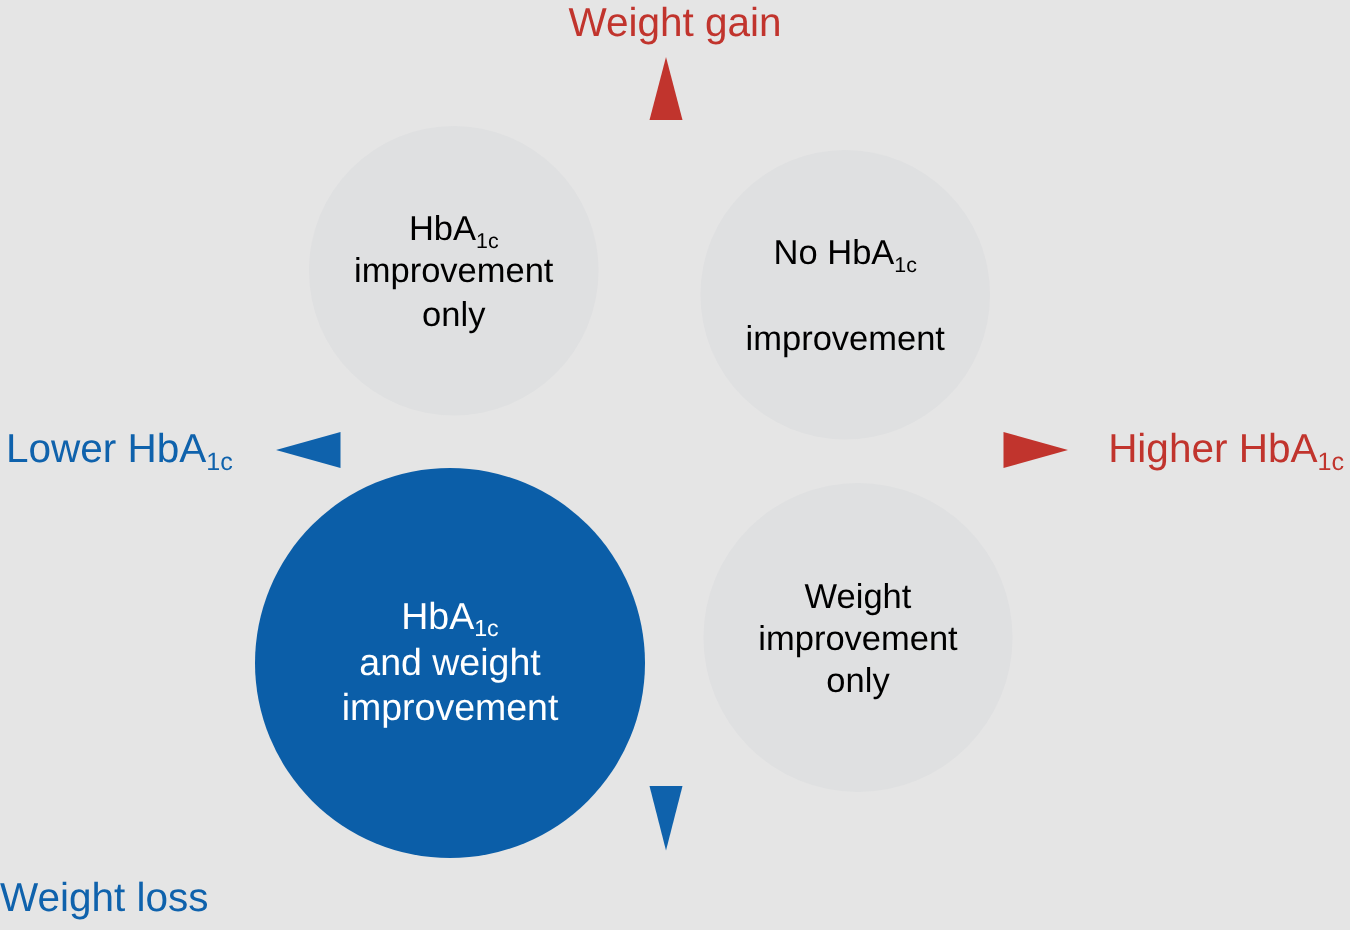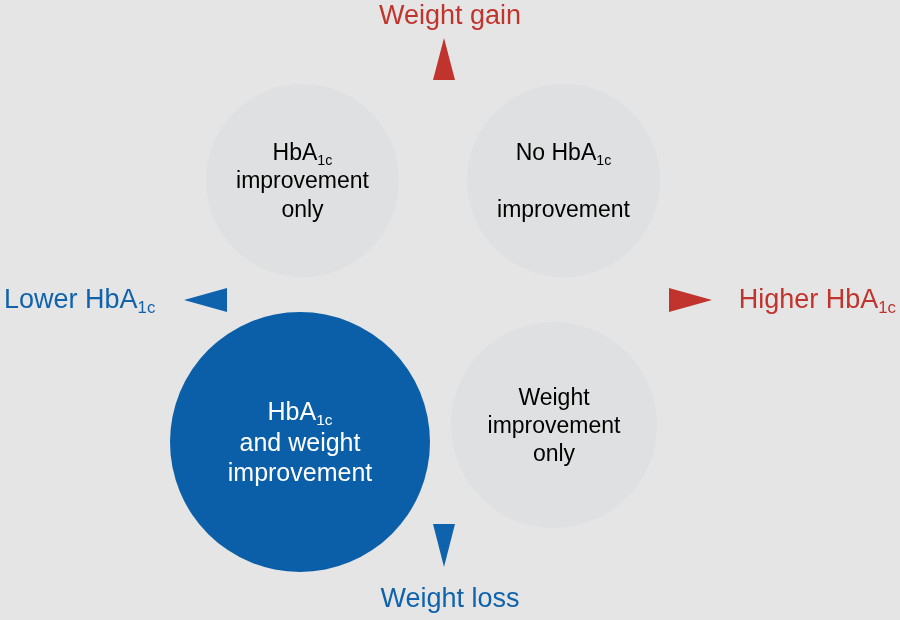--- a/index.html
+++ b/index.html
@@ -42,21 +42,20 @@
   }
   #label-weight-gain {
     left: 0; right: 0;
     top: 2px;
     text-align: center;
     color: #c1342d;
   }
   #label-weight-loss {
     left: 0; right: 0;
     bottom: 8px;
-    text-align: center;
     color: #0f62ac;
   }
   #label-lower-hba1c {
     left: 4px;
     top: 286px;
     color: #0f62ac;
     text-align: center;
   }
   #label-higher-hba1c {
     right: 4px;
@@ -85,24 +84,24 @@
   }
   .bubble-grey {
     background: #dfe0e1;
     color: #000000;
   }
   .bubble-blue {
     background: #0b5ea8;
     color: #ffffff;
   }
   #bubble-hba1c-only   { left: 206px; top:  84px; width: 193px; height: 193px; }
-  #bubble-no-improve   { left: 467px; top: 84px; width: 193px; height: 193px; }
+  #bubble-no-improve   { left: 467px; top: 100px; width: 193px; height: 193px; }
   #bubble-both-improve { left: 170px; top: 312px; width: 260px; height: 260px; }
   #bubble-both-improve .bubble-text { font-size: 25px; }
-  #bubble-weight-only  { left: 451px; top: 322px; width: 206px; height: 206px; }
+  #bubble-weight-only  { left: 469px; top: 322px; width: 206px; height: 206px; }
 </style>
 </head>
 <body>
 
 <div id="canvas">
 
   <svg id="diagram-svg" viewBox="0 0 900 620">
     <defs>
       <linearGradient id="grad-horizontal" x1="0" y1="0" x2="1" y2="0">
         <stop offset="0.00" stop-color="#0f62ac"></stop>

